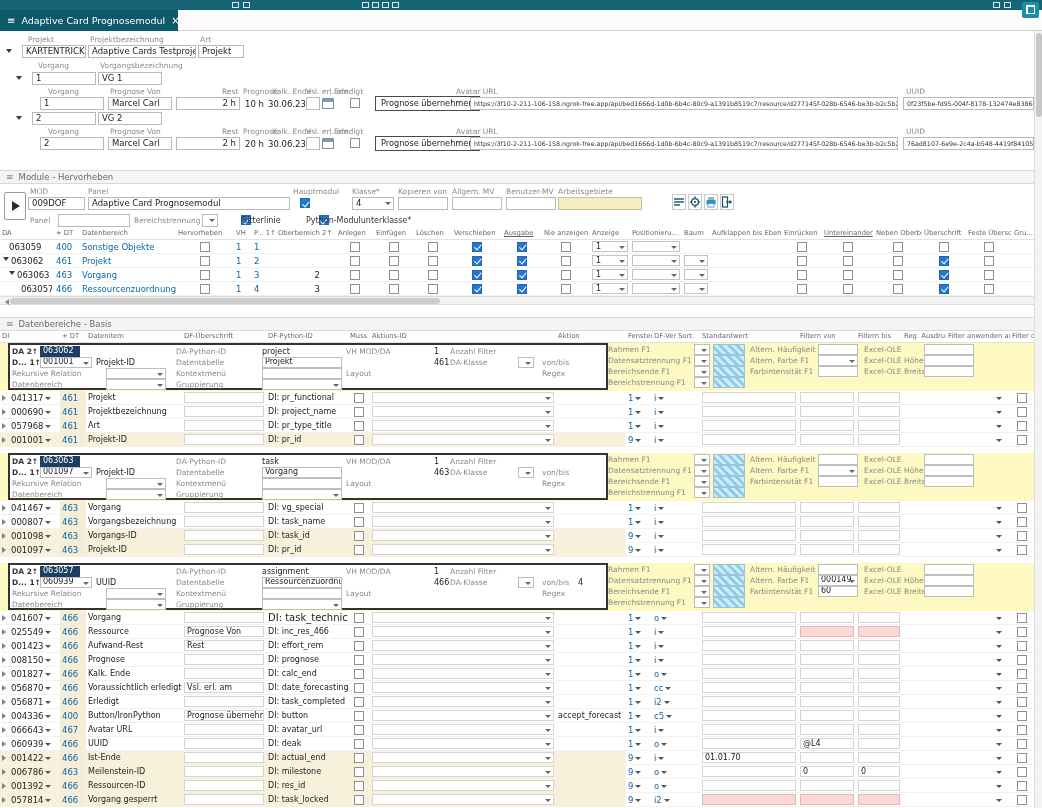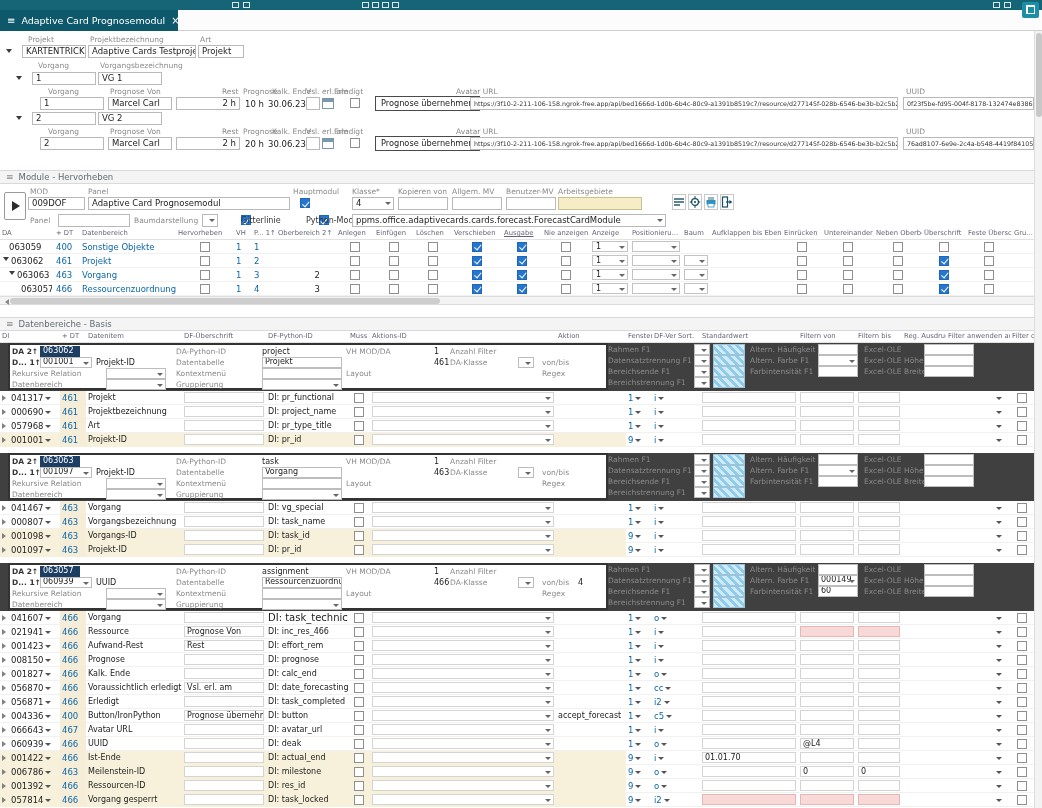--- a/index.html
+++ b/index.html
@@ -48,21 +48,21 @@
 .ddbox::after,.ddar::after,.scell.ddar::after{content:"";position:absolute;right:2px;top:3.5px;border:3px solid transparent;border-top:3.5px solid #666}
 .vcell{flex:1 1 auto;height:11px;border:1px solid #d4d4d4;font-size:8px;line-height:9px;padding:0 2px;overflow:hidden;white-space:nowrap;background:#fff;position:relative}
 .vcell.ddar{padding-right:10px}
 .dda{width:0;height:0;border:3px solid transparent;border-top:3.5px solid #555;margin-left:2px;display:inline-block;position:relative;top:2px;flex:0 0 auto}
 .hscroll{position:absolute;left:0;top:296px;width:1034px;height:9px;background:#f3f3f3;border-top:1px solid #ddd;border-bottom:1px solid #ddd}
 .hs-arrow{position:absolute;left:2px;top:2px;width:0;height:0;border:3px solid transparent;border-right:4px solid #888}
 .hs-thumb{position:absolute;left:10px;top:1px;width:430px;height:6px;background:#cdcdcd;border-radius:3px}
 .vscroll{position:absolute;left:1034px;top:31px;width:8px;height:777px;background:#f3f3f3;border-left:1px solid #ddd}
 .vs-thumb{position:absolute;left:1px;top:2px;width:6px;height:84px;background:#c8c8c8;border-radius:3px}
 .dbblock{margin-bottom:6px}
-.dbhead{position:relative;height:48px;background:#404040}
+.dbhead{position:relative;height:48px;background:#fef9c3}
 .dbbox{position:absolute;left:8px;top:0;width:600px;height:47px;border:2px solid #333;background:#fff}
 .dbright{position:absolute;left:608px;top:0;width:426px;height:47px}
 .scell{position:absolute;height:11px;border:1px solid #bdbdbd;background:#fff;font-size:8px;line-height:8px;padding:0 2px;white-space:nowrap;overflow:hidden}
 .scell.ddar{padding-right:10px}
 .darkid{position:absolute;background:#1d3e63;color:#fff;font-size:8px;padding:1px 6px 1px 3px;height:11px;line-height:8px}
 .ftx{position:absolute;font-size:8px;color:#222;white-space:nowrap}
 .hatch{position:absolute;width:32px;height:11px;border:1px solid #9cc3d8;background:repeating-linear-gradient(45deg,#cfeaf8 0 3px,#8fccea 3px 6px)}
 svg{display:block}
 </style>
 </head>
@@ -168,27 +168,26 @@
   <div class="fcell" style="left:28px;top:13px;width:57px">009DOF</div>
   <div class="fcell" style="left:88px;top:13px;width:202px">Adaptive Card Prognosemodul</div>
   <span class="chk on abs" style="left:300px;top:14px"></span>
   <div class="fcell ddar" style="left:352px;top:13px;width:42px;padding-right:10px">4</div>
   <div class="fcell" style="left:398px;top:13px;width:50px"></div>
   <div class="fcell" style="left:452px;top:13px;width:50px"></div>
   <div class="fcell" style="left:506px;top:13px;width:50px"></div>
   <div class="fcell yellow" style="left:558px;top:13px;width:84px"></div>
   <span class="flabel" style="left:30px;top:32px">Panel</span>
   <div class="fcell" style="left:58px;top:30px;width:72px"></div>
-  <span class="flabel" style="left:134px;top:32px">Baumdarstellung</span>
+  <span class="flabel" style="left:134px;top:32px">Bereichstrennung</span>
   <div class="fcell ddar" style="left:202px;top:30px;width:16px"></div>
   <span class="chk on abs" style="left:228px;top:31px"></span>
   <span class="flabel2" style="left:241px;top:32px">Gitterlinie</span>
   <span class="chk on abs" style="left:293px;top:31px"></span>
   <span class="flabel2" style="left:306px;top:32px">Python-Modulunterklasse*</span>
-  <div class="fcell ddar" style="left:352px;top:30px;width:314px;padding-right:12px">ppms.office.adaptivecards.cards.forecast.ForecastCardModule</div>
   <div class="iconbtn" style="left:672px">
     <svg width="12" height="14" viewBox="0 0 12 14">
         <g stroke="#1b4f63" stroke-width="1.4">
           <line x1="1" y1="4" x2="11" y2="4"></line>
           <line x1="1" y1="7" x2="11" y2="7"></line>
           <line x1="1" y1="10" x2="7" y2="10"></line>
         </g>
       </svg>
   </div>
   <div class="iconbtn" style="left:688px">
@@ -231,21 +230,21 @@
     <div class="hc" style="width: 40px;">Einfügen</div>
     <div class="hc" style="width: 38px;">Löschen</div>
     <div class="hc" style="width: 50px;">Verschieben</div>
     <div class="hc" style="width: 40px; text-decoration: underline;">Ausgabe</div>
     <div class="hc" style="width: 48px;">Nie anzeigen</div>
     <div class="hc" style="width: 40px;">Anzeige</div>
     <div class="hc" style="width: 52px;">Positionieru...</div>
     <div class="hc" style="width: 28px;">Baum</div>
     <div class="hc" style="width: 72px;">Aufklappen bis Ebene</div>
     <div class="hc" style="width: 40px;">Einrücken</div>
-    <div class="hc" style="width: 52px;">Untereinander</div>
+    <div class="hc" style="width: 52px; text-decoration: underline;">Untereinander</div>
     <div class="hc" style="width: 48px;">Neben Oberbereich</div>
     <div class="hc" style="width: 44px;">Überschrift</div>
     <div class="hc" style="width: 46px;">Feste Überschrift</div>
     <div class="hc" style="width: 22px;">Gru...</div>
   </div>
 <div id="mid-rows" style="position:absolute;top:240px;left:0;width:1034px">
     <div class="trow">
       <div class="tc" style="width: 54px; padding-left: 9px;">
         <div class="sp">063059</div>
       </div>
@@ -1097,21 +1096,21 @@
         <div class="tc" style="width: 64px; justify-content: flex-end;">
           <div class="dda" style="margin-right: 6px;"></div>
         </div>
         <div class="tc ctr" style="width: 24px;">
           <div class="chk"></div>
         </div>
       </div>
       <div class="trow">
         <div class="tc" style="width: 60px;">
           <div class="tri-r" style="margin-right: 2px;"></div>
-          <div class="sp">021941</div>
+          <div class="sp">025549</div>
           <div class="dda"></div>
         </div>
         <div class="tc" style="width: 26px; background: rgb(245, 237, 216);">
           <div class="blue sp">466</div>
         </div>
         <div class="tc" style="width: 96px; font-size: 8px;">Ressource</div>
         <div class="tc" style="width: 84px;">
           <div class="vcell">Prognose Von</div>
         </div>
         <div class="tc" style="width: 82px; font-size: 8px;">DI: inc_res_466</div>

